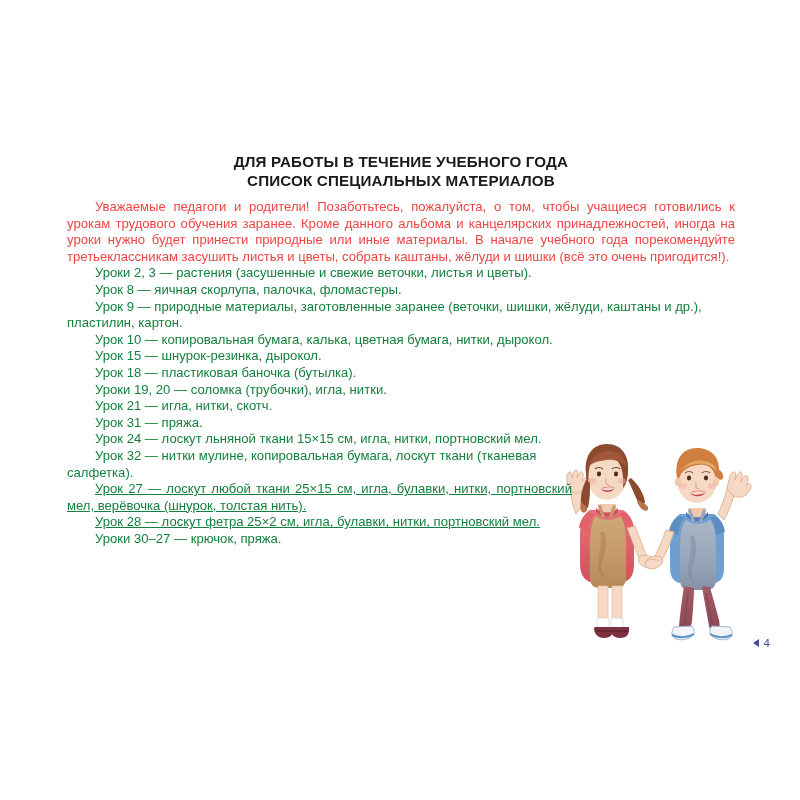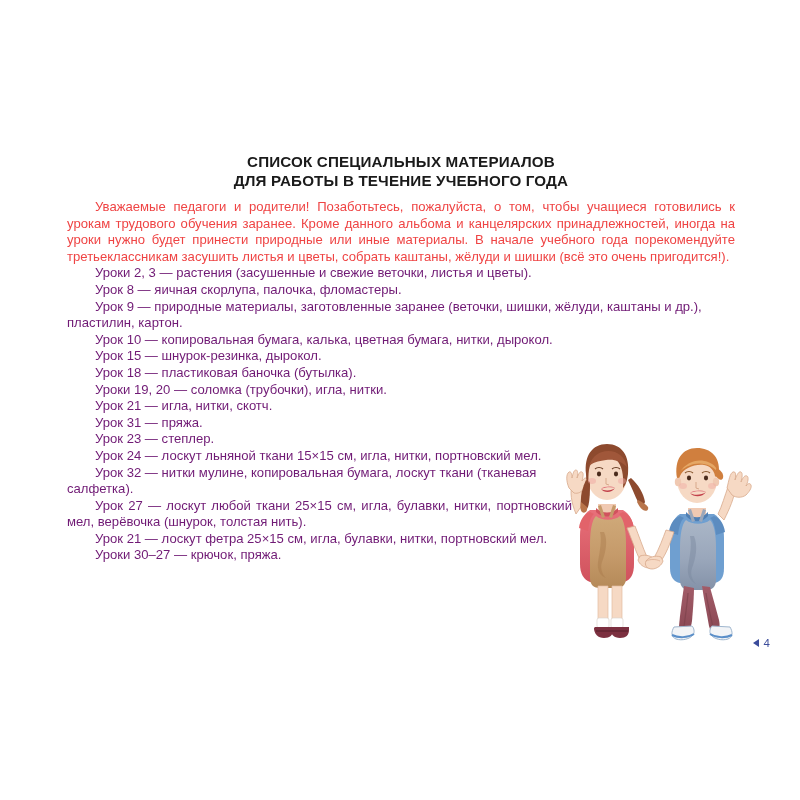--- a/index.html
+++ b/index.html
@@ -58,30 +58,30 @@
   .items {
     margin: 0;
     padding: 0;
     list-style: none;
   }
   .items li {
     font-size: 13.1px;
     line-height: 16.6px;
     text-indent: 28px;
     margin: 0;
-    color: #701a75;
+    color: #15803d;
     text-align: left;
   }
   .items li.justified {
     text-align: justify;
   }
 
   
   .items li.narrow { width: 500px; }
-  .items li.narrow-mid { width: 505px; }
+  .items li.narrow-mid { width: 505px; text-decoration: underline; }
 
   
   .folio {
     position: absolute;
     right: 30px;
     top: 637px;
     display: flex;
     align-items: center;
     gap: 5px;
     font-size: 11.5px;
@@ -265,41 +265,40 @@
         <path d="M162 65 C167 63 173 63 178 64 C174 62 166 62 162 65 Z" fill="#e0737c"></path>
         <ellipse cx="155" cy="58" rx="4" ry="3" fill="#f0a8a2" opacity="0.45"></ellipse>
         <ellipse cx="184" cy="58" rx="4" ry="3" fill="#f0a8a2" opacity="0.45"></ellipse>
       </g>
     </svg>
   </div>
 
   <div class="content">
 
     <h1 class="doc-title">
+      <span class="tline">ДЛЯ РАБОТЫ В ТЕЧЕНИЕ УЧЕБНОГО ГОДА</span>
       <span class="tline">СПИСОК СПЕЦИАЛЬНЫХ МАТЕРИАЛОВ</span>
-      <span class="tline">ДЛЯ РАБОТЫ В ТЕЧЕНИЕ УЧЕБНОГО ГОДА</span>
     </h1>
 
     <p class="intro">Уважаемые педагоги и родители! Позаботьтесь, пожалуйста, о том, чтобы учащиеся готовились к урокам трудового обучения заранее. Кроме данного альбома и канцелярских принадлежностей, иногда на уроки нужно будет принести природные или иные материалы. В начале учебного года порекомендуйте третьеклассникам засушить листья и цветы, собрать каштаны, жёлуди и шишки (всё это очень пригодится!).</p>
 
     <ul class="items">
       <li>Уроки 2, 3 — растения (засушенные и свежие веточки, листья и цветы).</li>
       <li>Урок 8 — яичная скорлупа, палочка, фломастеры.</li>
       <li>Урок 9 — природные материалы, заготовленные заранее (веточки, шишки, жёлуди, каштаны и др.), пластилин, картон.</li>
       <li>Урок 10 — копировальная бумага, калька, цветная бумага, нитки, дырокол.</li>
       <li>Урок 15 — шнурок-резинка, дырокол.</li>
       <li>Урок 18 — пластиковая баночка (бутылка).</li>
       <li>Уроки 19, 20 — соломка (трубочки), игла, нитки.</li>
       <li>Урок 21 — игла, нитки, скотч.</li>
       <li>Урок 31 — пряжа.</li>
-      <li>Урок 23 — степлер.</li>
       <li class="narrow">Урок 24 — лоскут льняной ткани 15×15 см, игла, нитки, портновский мел.</li>
       <li class="narrow">Урок 32 — нитки мулине, копировальная бумага, лоскут ткани (тканевая салфетка).</li>
       <li class="narrow-mid justified">Урок 27 — лоскут любой ткани 25×15 см, игла, булавки, нитки, портновский мел, верёвочка (шнурок, толстая нить).</li>
-      <li class="narrow-mid">Урок 21 — лоскут фетра 25×15 см, игла, булавки, нитки, портновский мел.</li>
+      <li class="narrow-mid">Урок 28 — лоскут фетра 25×2 см, игла, булавки, нитки, портновский мел.</li>
       <li class="narrow">Уроки 30–27 — крючок, пряжа.</li>
     </ul>
   </div>
 
   <div class="folio">
     <span class="tri"></span>
     <span>4</span>
   </div>
 
 </div>

